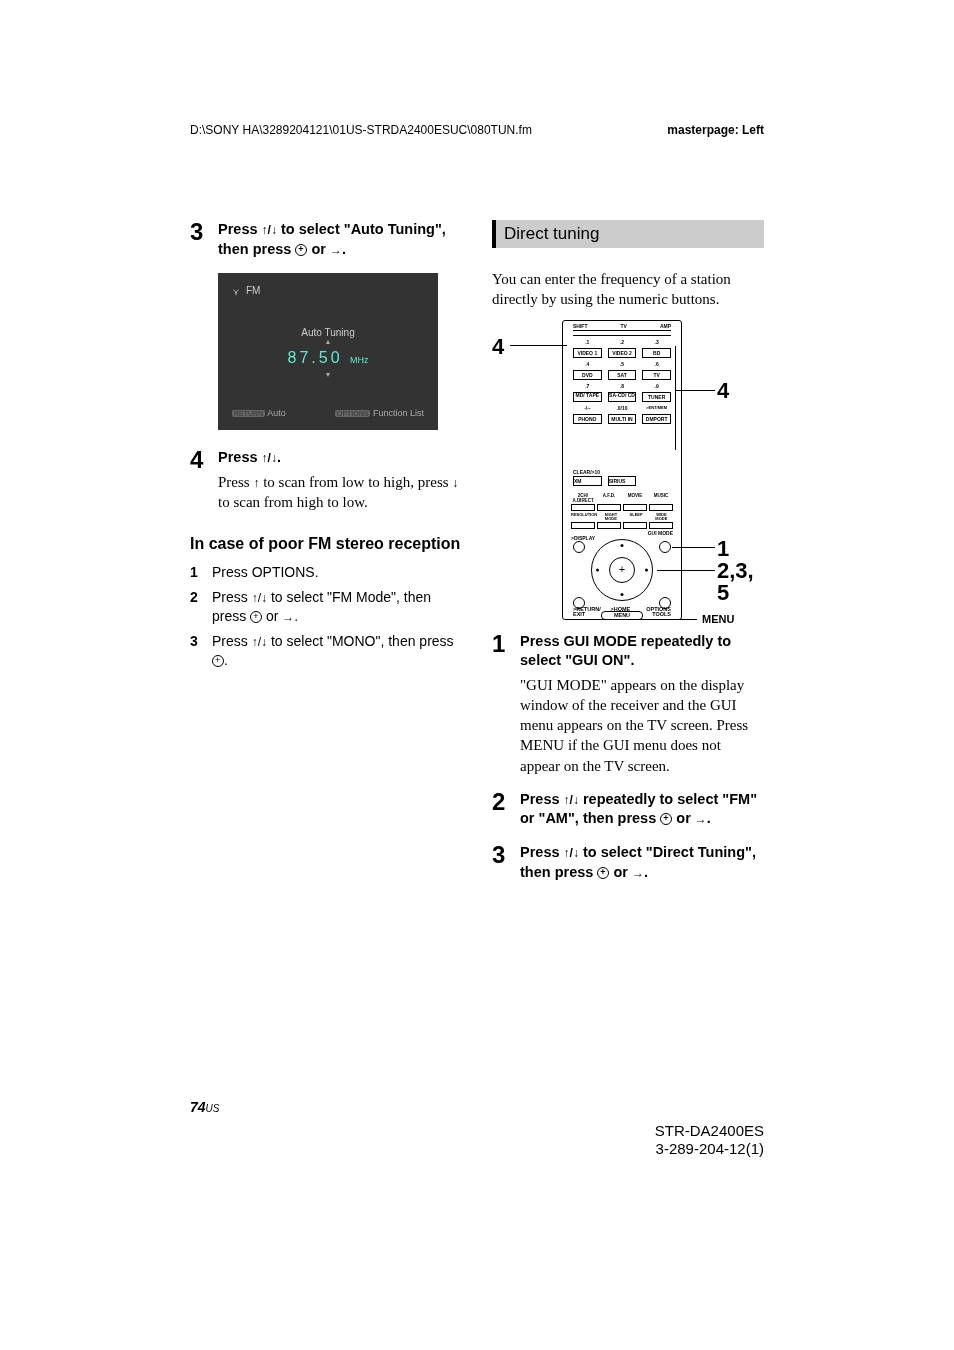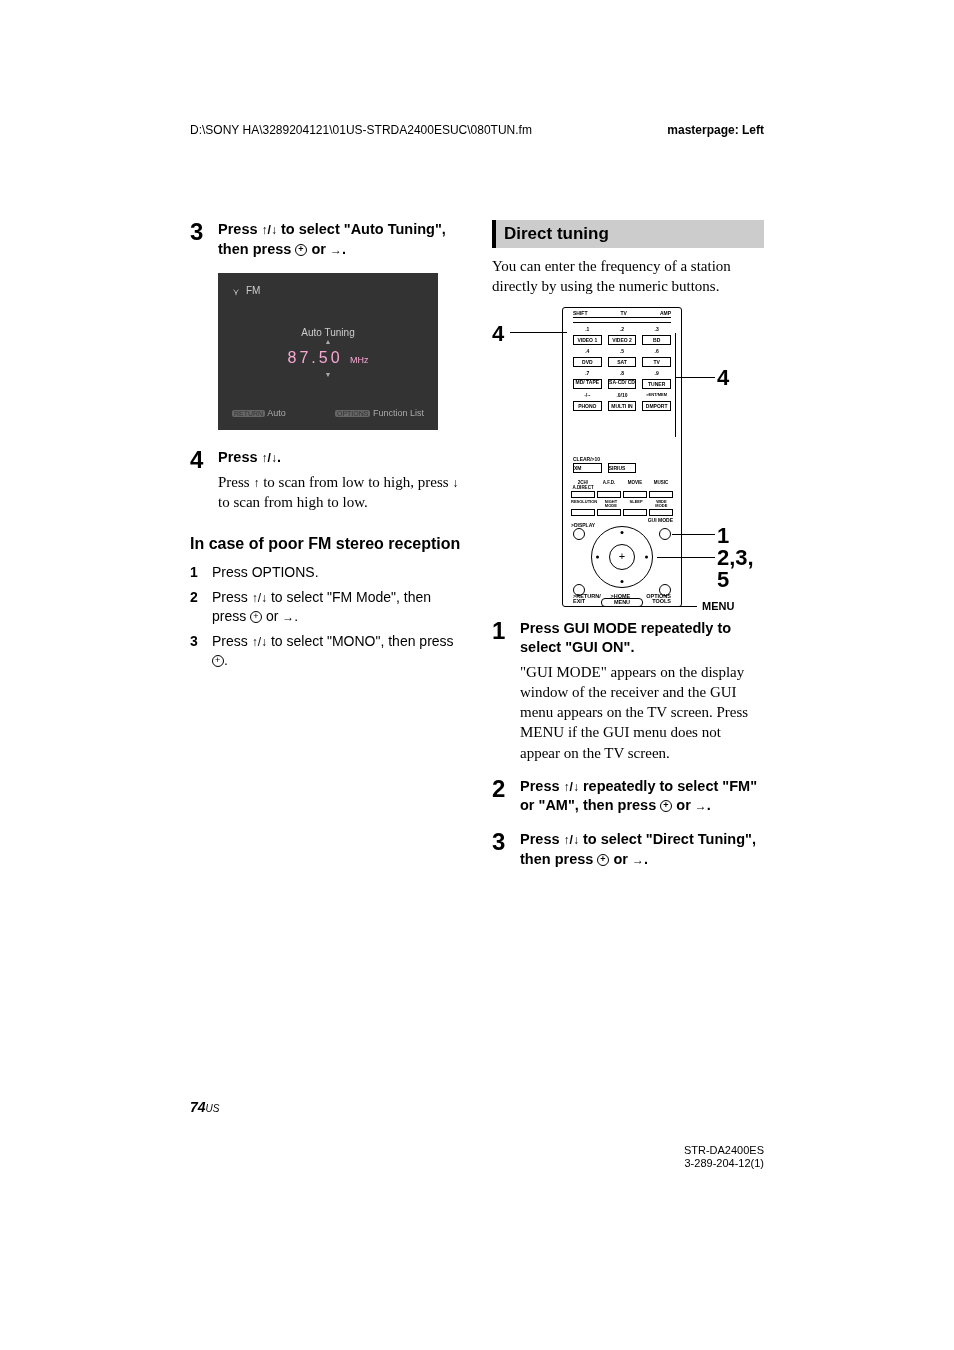--- a/index.html
+++ b/index.html
@@ -90,21 +90,21 @@
     font-size: 10px;
     position: relative;
   }
   .tv-top { display: flex; align-items: center; gap: 6px; }
   .tv-antenna { display: inline-block; width: 8px; height: 8px; }
   .tv-mid { flex: 1; display: flex; flex-direction: column; justify-content: center; align-items: center; }
   .tv-mid .freq {
     font-family: "Arial Narrow", Arial, sans-serif;
     font-size: 16px;
     letter-spacing: 3px;
-    color: #f9a8d4;
+    color: #5eead4;
     margin: 4px 0;
   }
   .tv-mid .freq .unit { font-size: 9px; letter-spacing: 0; }
   .tv-mid .tri { font-size: 7px; color: #aaa; line-height: 7px; }
   .tv-bot { display: flex; justify-content: space-between; font-size: 9px; color: #aaa; margin-top: auto;}
   
   
   .subhead {
     font-family: Arial, Helvetica, sans-serif;
     font-weight: bold;
@@ -126,23 +126,23 @@
     flex-shrink: 0;
   }
   .small-step .t { flex: 1; }
   
   
   .section-bar {
     background: #ccc;
     border-left: 4px solid #000;
     padding: 4px 8px;
     font-family: Arial, Helvetica, sans-serif;
-    font-weight: bold;
+    font-weight: normal;
     font-size: 17px;
-    margin-bottom: 8px;
+    margin-bottom: 21px;
   }
   .intro {
     font-family: "Times New Roman", Times, serif;
     font-size: 15px;
     line-height: 1.35;
     margin-bottom: 10px;
   }
   
   
   .remote-wrap {
@@ -266,23 +266,23 @@
     bottom: 235px;
     font-family: Arial, Helvetica, sans-serif;
     font-weight: bold;
     font-size: 14px;
     font-style: italic;
   }
   .pagenum .sub { font-size: 10px; font-weight: normal; font-style: italic; }
   .footer-right {
     position: absolute;
     right: 190px;
-    bottom: 180px;
-    font-family: Arial, Helvetica, sans-serif;
-    font-size: 11px;
+    bottom: 192px;
+    font-family: Arial, Helvetica, sans-serif;
+    font-size: 15px;
     text-align: right;
     line-height: 1.2;
   }
 </style>
 </head>
 <body>
 
 <div class="header">
   <span class="path">D:\SONY HA\3289204121\01US-STRDA2400ESUC\080TUN.fm</span>
   <span class="master">masterpage: Left</span>

